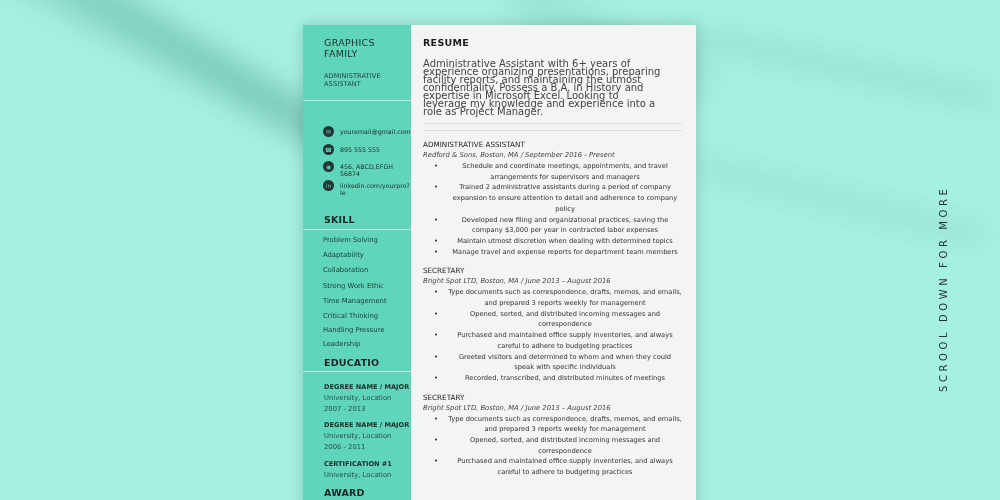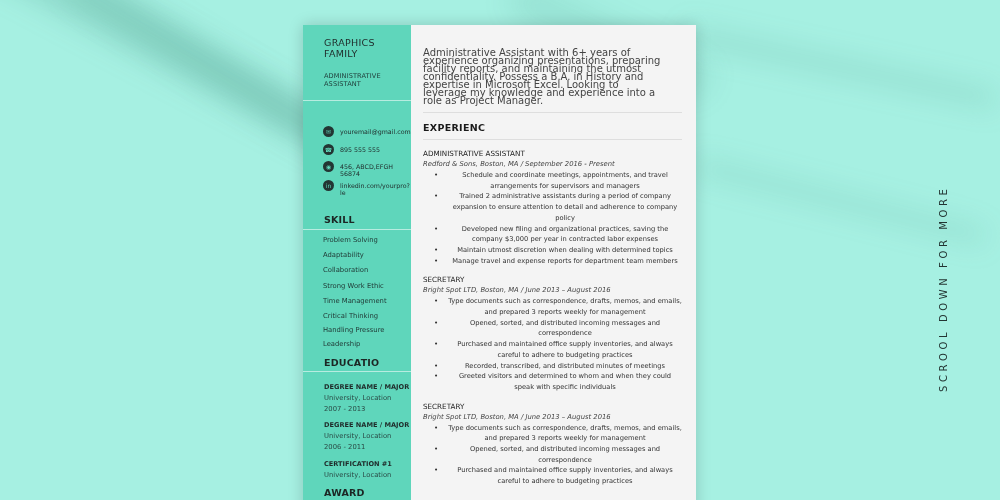--- a/index.html
+++ b/index.html
@@ -118,23 +118,23 @@
     <div class="edu-h" style="top:396px;">DEGREE NAME / MAJOR</div>
     <div class="edu-t" style="top:407px;">University, Location</div>
     <div class="edu-t" style="top:418px;">2006 - 2011</div>
     <div class="edu-h" style="top:435px;">CERTIFICATION #1</div>
     <div class="edu-t" style="top:446px;">University, Location</div>
 
     <div class="sec-h" style="top:462px;">AWARD</div>
   </div>
 
   <div class="main">
+    <div class="m-h">RESUME</div>
     <div class="summary">Administrative Assistant with 6+ years of experience organizing presentations, preparing facility reports, and maintaining the utmost confidentiality. Possess a B.A. in History and expertise in Microsoft Excel. Looking to leverage my knowledge and experience into a role as Project Manager.</div>
     <div class="m-div"></div>
-    <div class="m-h" style="margin-top:9px;">EXPERIENC</div>
     <div class="m-div" style="margin-top:6px;"></div>
 
     <div>
       <div class="job-title">ADMINISTRATIVE ASSISTANT</div>
       <div class="job-meta">Redford &amp; Sons, Boston, MA  /  September 2016 - Present</div>
       <ul class="bul">
         <li>Schedule and coordinate meetings, appointments, and travel arrangements for supervisors and managers</li>
         <li>Trained 2 administrative assistants during a period of company expansion to ensure attention to detail and adherence to company policy</li>
         <li>Developed new filing and organizational practices, saving the company $3,000 per year in contracted labor expenses</li>
         <li>Maintain utmost discretion when dealing with determined topics</li>
@@ -142,22 +142,22 @@
       </ul>
     </div>
 
     <div>
       <div class="job-title">SECRETARY</div>
       <div class="job-meta">Bright Spot LTD, Boston, MA  /  June 2013 – August 2016</div>
       <ul class="bul">
         <li>Type documents such as correspondence, drafts, memos, and emails, and prepared 3 reports weekly for management</li>
         <li>Opened, sorted, and distributed incoming messages and correspondence</li>
         <li>Purchased and maintained office supply inventories, and always careful to adhere to budgeting practices</li>
+        <li>Greeted visitors and determined to whom and when they could speak with specific individuals</li>
         <li>Recorded, transcribed, and distributed minutes of meetings</li>
-        <li>Greeted visitors and determined to whom and when they could speak with specific individuals</li>
       </ul>
     </div>
 
     <div>
       <div class="job-title">SECRETARY</div>
       <div class="job-meta">Bright Spot LTD, Boston, MA  /  June 2013 – August 2016</div>
       <ul class="bul">
         <li>Type documents such as correspondence, drafts, memos, and emails, and prepared 3 reports weekly for management</li>
         <li>Opened, sorted, and distributed incoming messages and correspondence</li>
         <li>Purchased and maintained office supply inventories, and always careful to adhere to budgeting practices</li>

